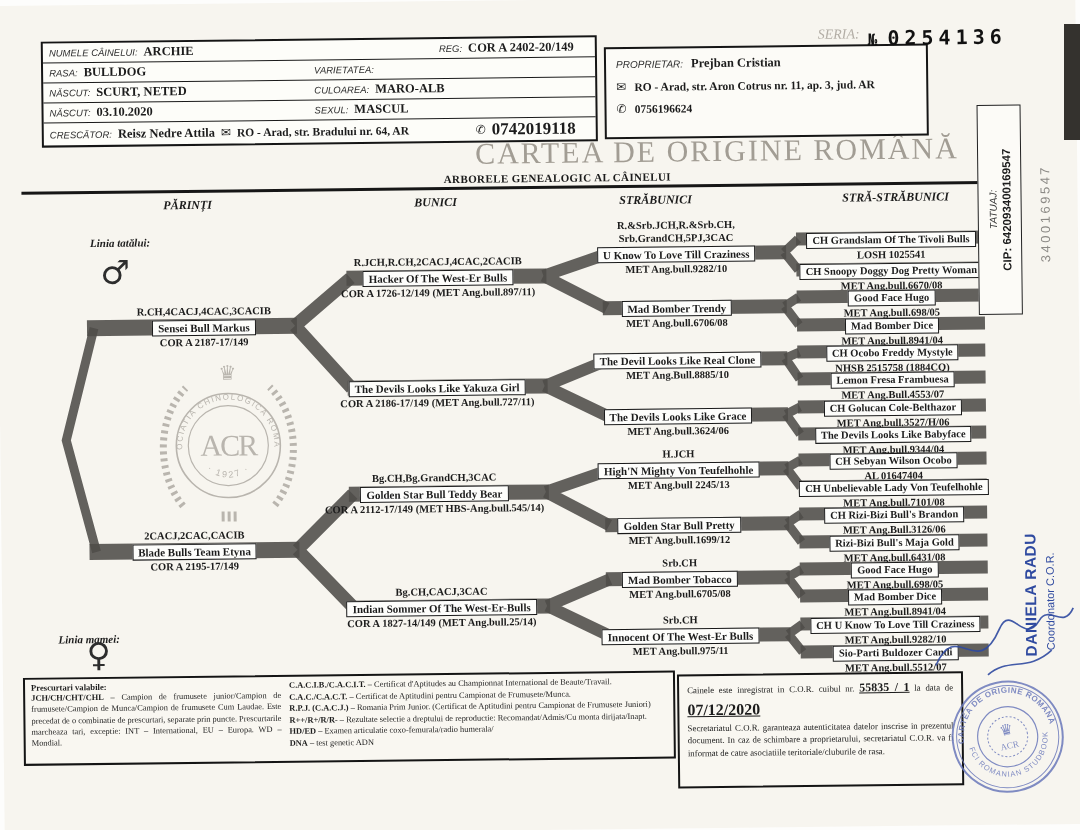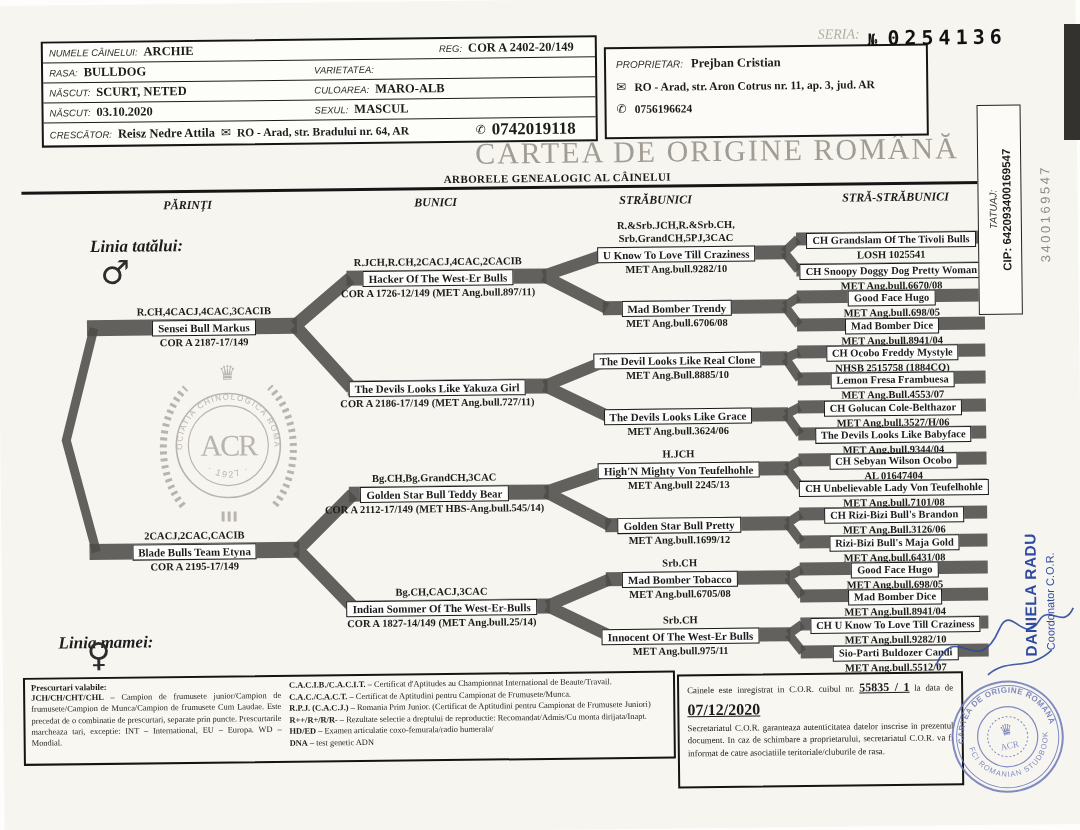--- a/index.html
+++ b/index.html
@@ -44,21 +44,21 @@
 
   
   .doctitle{position:absolute;left:478px;top:136px;font-size:30px;color:#a29d94;letter-spacing:2px;z-index:4;white-space:nowrap;}
   .subtitle{position:absolute;left:360px;top:172px;width:400px;text-align:center;font-weight:bold;
             font-size:11px;letter-spacing:.4px;z-index:4;}
   .toprule{position:absolute;left:24px;top:186px;width:984px;height:2.5px;background:#161616;z-index:4;}
   .colhead{position:absolute;top:194px;text-align:center;font-style:italic;font-weight:600;font-size:12px;z-index:4;}
   .ch1{left:130px;width:120px;} .ch2{left:378px;width:120px;} .ch3{left:598px;width:120px;} .ch4{left:818px;width:160px;}
 
   
-  .linlabel{position:absolute;font-style:italic;font-weight:bold;font-size:17px;z-index:4;}
+  .linlabel{position:absolute;font-style:italic;font-weight:bold;font-size:11px;z-index:4;}
   .sexsym{position:absolute;font-family:"DejaVu Sans",sans-serif;font-size:33px;color:#2d2d2d;z-index:4;}
 
   
   .tnode{position:absolute;text-align:center;z-index:3;}
   .nt{font-size:10.5px;font-weight:bold;line-height:13px;}
   .nn{display:inline-block;background:#fdfdfb;border:1.4px solid #191919;font-weight:bold;
       font-size:11px;line-height:14px;padding:0 5px;white-space:nowrap;}
   .nr{font-size:10.5px;font-weight:bold;line-height:13px;}
   .gsmall .nn{font-size:10.5px;}
   svg.connect{position:absolute;left:0;top:0;z-index:1;pointer-events:none;}

